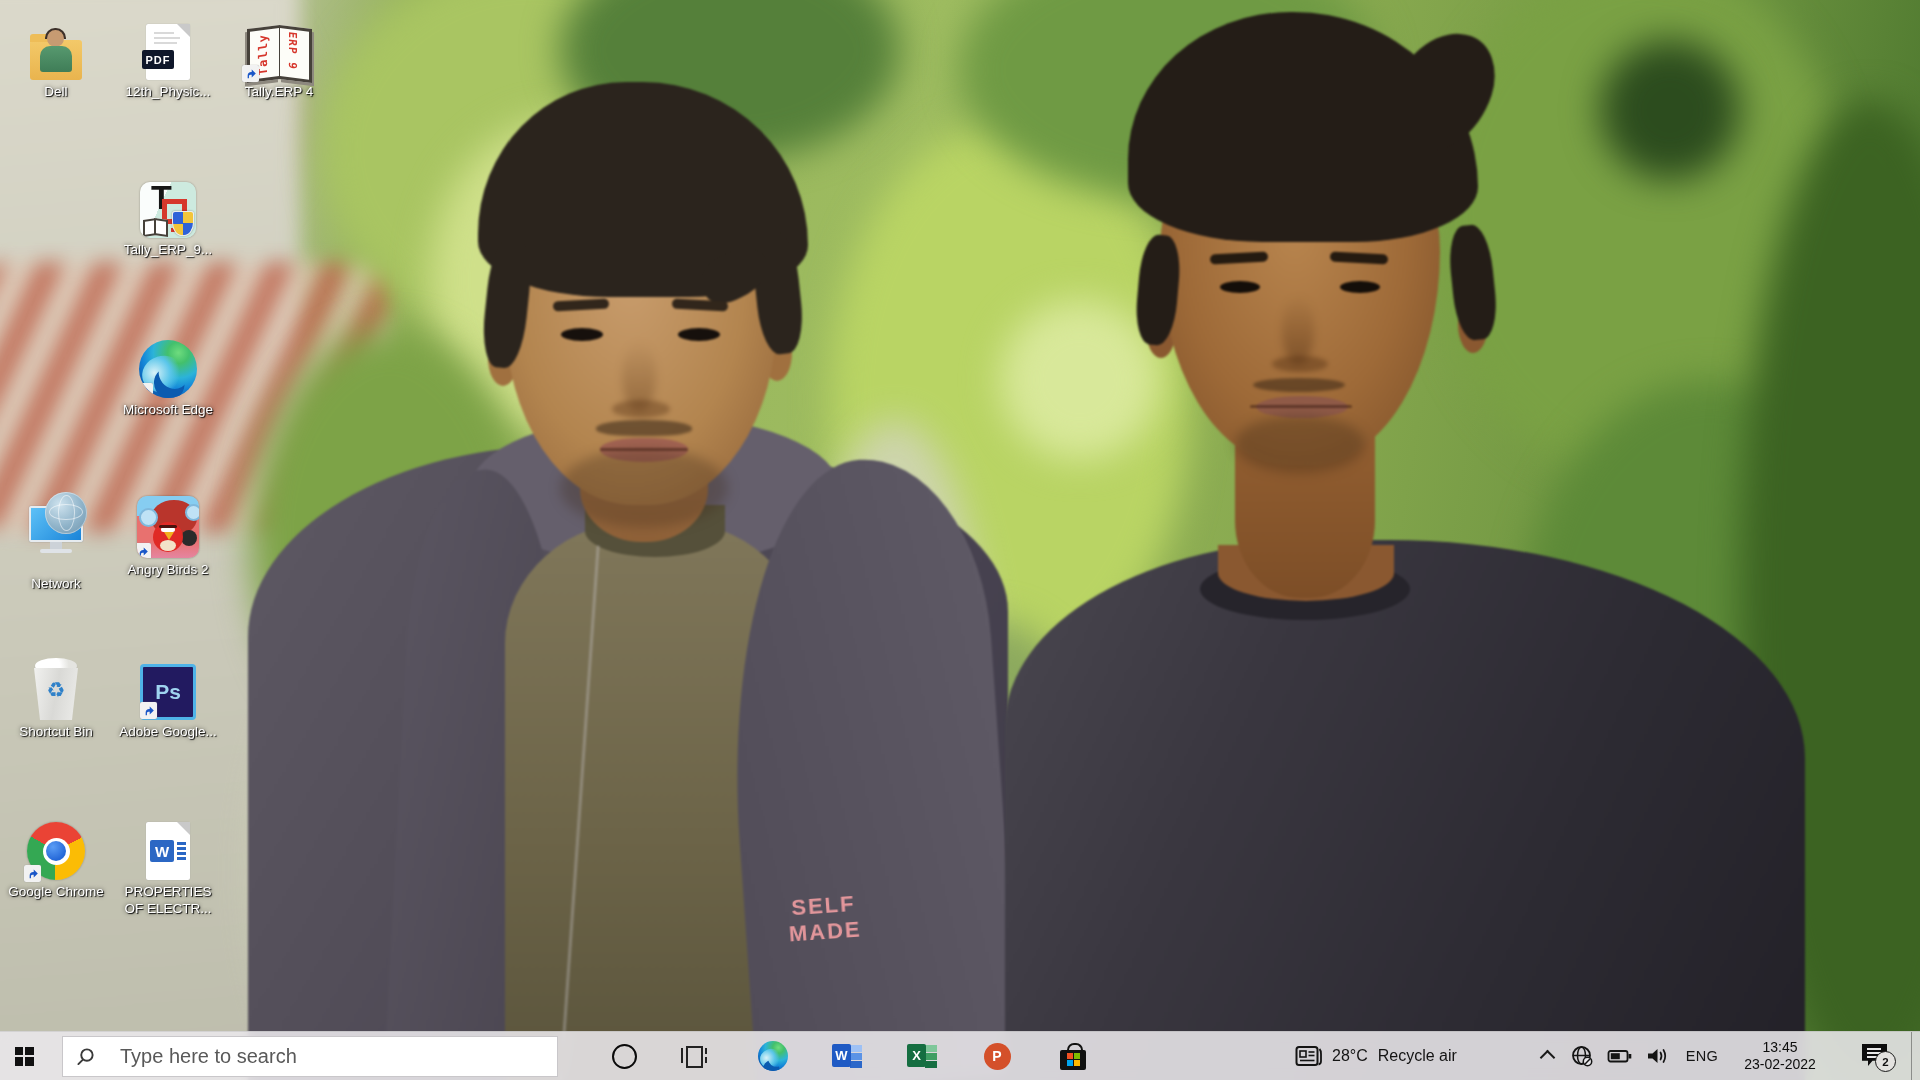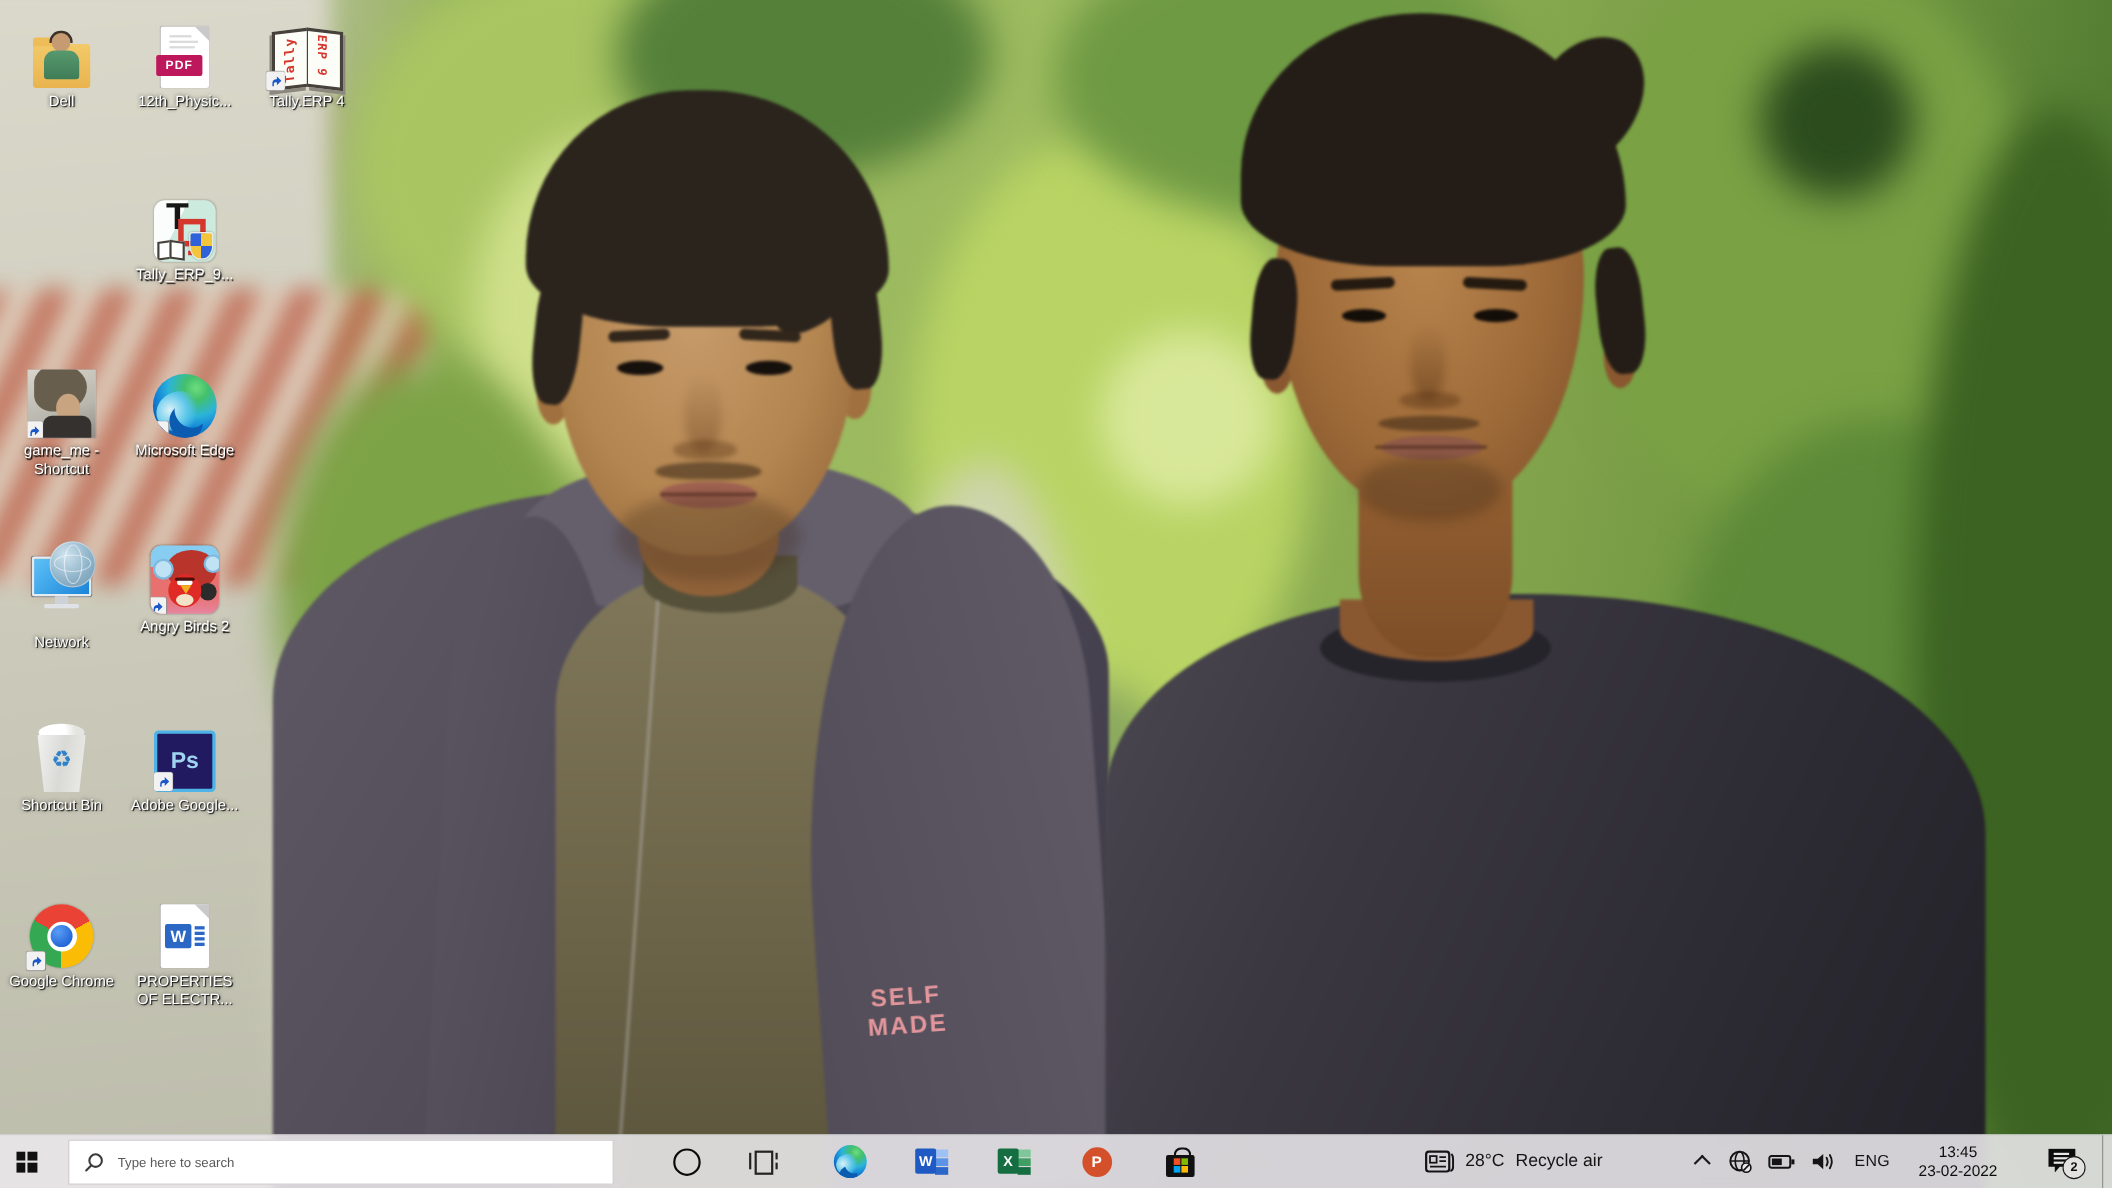--- a/index.html
+++ b/index.html
@@ -100,21 +100,21 @@
   .dell-head{position:absolute;left:17px;top:-10px;width:17px;height:17px;border-radius:50%;background:#c79b72;}
   .dell-hair{position:absolute;left:15px;top:-12px;width:21px;height:11px;border-radius:10px 10px 0 0;background:#3c3029;}
   .dell-body{position:absolute;left:10px;top:6px;width:32px;height:26px;border-radius:10px 10px 3px 3px;
     background:linear-gradient(#57996f,#3f7d57);}
 
   
   .page{position:relative;width:44px;height:56px;background:#fff;border-radius:2px;box-shadow:0 0 1px #9a9a9a;}
   .page .fold{position:absolute;right:0;top:0;width:0;height:0;border-style:solid;border-width:0 13px 13px 0;
     border-color:transparent #c9c9c9 transparent transparent;}
   .pdf-lines i{position:absolute;left:8px;height:2px;background:#d9d9d9;display:block;}
-  .pdf-band{position:absolute;left:-4px;top:26px;width:42px;height:19px;background:#be185d;border-radius:2px;
+  .pdf-band{position:absolute;left:-4px;top:26px;width:32px;height:19px;background:#0f172a;border-radius:2px;
     color:#fff;font-weight:bold;font-size:11px;letter-spacing:1px;display:flex;align-items:center;justify-content:center;}
 
   
   .book{position:relative;width:68px;height:56px;}
   .bpage{position:absolute;top:3px;width:29px;height:48px;background:#fdfdf8;border:3px solid #46413a;}
   .bpage.l{left:2px;border-right-width:1px;transform:skewY(-7deg);box-shadow:-2px 3px 0 #8d887e;}
   .bpage.r{left:34px;border-left-width:1px;transform:skewY(7deg);box-shadow:2px 3px 0 #8d887e;}
   .vtext{position:absolute;color:#d6372c;font-family:"DejaVu Sans Mono",monospace;font-weight:bold;
     writing-mode:vertical-rl;letter-spacing:1px;}
   .vt-l{left:6px;top:4px;font-size:12px;transform:rotate(180deg);}
@@ -205,22 +205,22 @@
 
   
   .taskbar{position:absolute;left:0;bottom:0;width:1920px;height:48px;
     background:rgba(234,232,236,.88);backdrop-filter:blur(6px);border-top:1px solid rgba(0,0,0,.08);}
   .tb-btn{position:absolute;top:0;height:48px;width:48px;display:flex;align-items:center;justify-content:center;}
   .win-logo{width:19px;height:19px;display:grid;grid-template-columns:1fr 1fr;grid-template-rows:1fr 1fr;gap:2px;}
   .win-logo i{background:#111;display:block;}
   .searchbox{position:absolute;left:62px;top:4px;width:494px;height:39px;background:#fff;
     border:1px solid #c9c7ca;display:flex;align-items:center;}
   .searchbox svg{margin-left:13px;flex:0 0 auto;}
-  .searchbox input{border:none;outline:none;background:transparent;margin-left:10px;flex:1;
-    font-size:12px;color:#be185d;font-family:inherit;}
+  .searchbox input{border:none;outline:none;background:transparent;margin-left:23px;flex:1;
+    font-size:20px;color:#be185d;font-family:inherit;}
   .searchbox input::placeholder{color:#595959;opacity:1;}
   .cortana-ring{width:21px;height:21px;border-radius:50%;border:2.5px solid #0a0a0a;}
   .tv{position:relative;width:26px;height:20px;}
   .tv i{position:absolute;display:block;background:#222;}
   .tv .sq{left:5px;top:0;width:13px;height:18px;background:transparent;border:2px solid #222;}
   .tv .bl{left:0;top:2px;width:2px;height:15px;}
   .tv .d1{right:0;top:2px;width:2px;height:6px;}
   .tv .d2{right:0;top:11px;width:2px;height:6px;}
   .office-mini{position:relative;width:30px;height:28px;}
   .off-bars i{position:absolute;right:0;width:12px;height:7px;display:block;}
@@ -390,35 +390,20 @@
       <div class="mini-book">
             <i></i>
             <i></i>
           </div>
       <div class="uac"></div>
     </div>
       </div>
     <div class="icon-label">Tally_ERP_9...</div>
   </div>
 
-  <div class="icon-cell" style="left:2px;top:332px;">
-    <div class="icon-art">
-        <div class="g thumb">
-      <div class="th-hair"></div>
-          <div class="th-face"></div>
-          <div class="th-body"></div>
-      <span class="sc">
-            <svg width="12" height="12" viewBox="0 0 10 10">
-              <path d="M2.2 8.6 L2.2 6.4 C2.2 4.4 3.4 3.4 5.2 3.4 L5.6 3.4 L5.6 1.2 L9 4.6 L5.6 8 L5.6 5.6 L4.6 5.6 C3.5 5.6 3.3 6.3 3.3 7.2 L3.3 8.6 Z" fill="#1a57c8"></path>
-            </svg>
-          </span>
-    </div>
-      </div>
-    <div class="icon-label">game_me - Shortcut</div>
-  </div>
 
   <div class="icon-cell" style="left:2px;top:492px;">
     <div class="icon-art" style="align-items:flex-start;padding-top:14px;">
         <div class="g monitor">
       <div class="globe">
             <i style="left:4px;top:12px;width:32px;height:14px;"></i>
             <i style="left:13px;top:3px;width:15px;height:34px;"></i>
           </div>
       <div class="mon-stand"></div>
           <div class="mon-base"></div>

